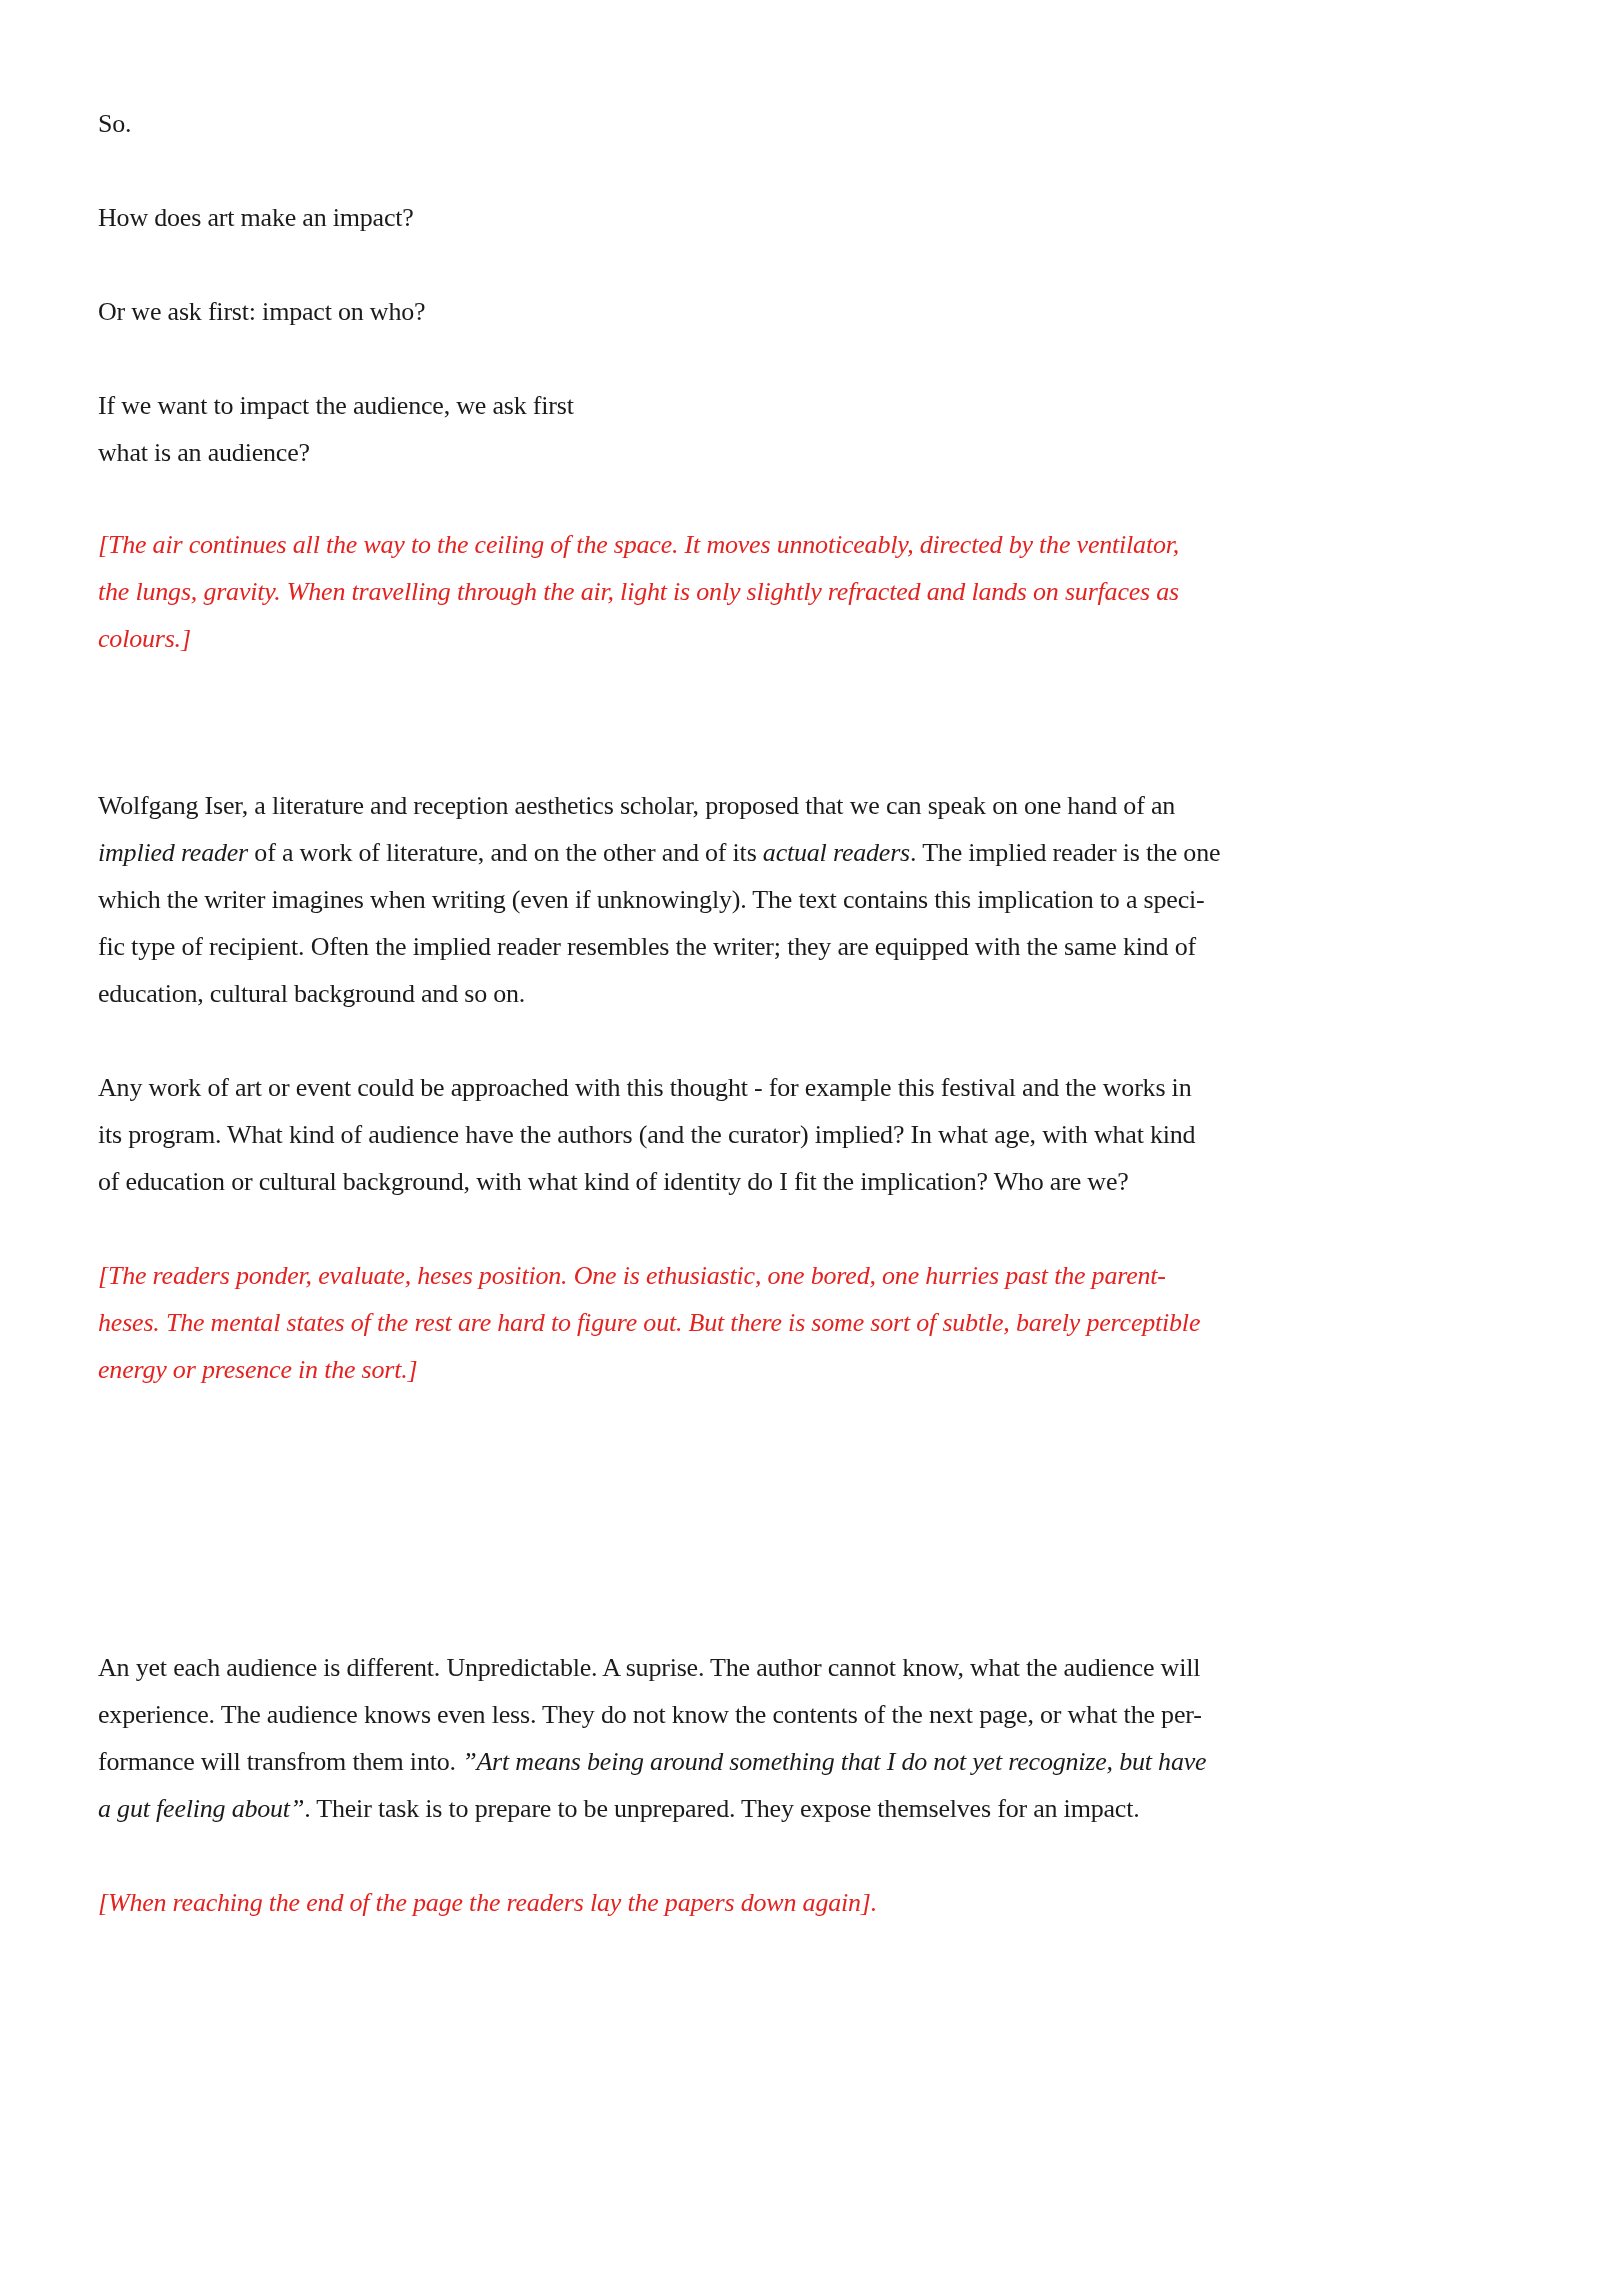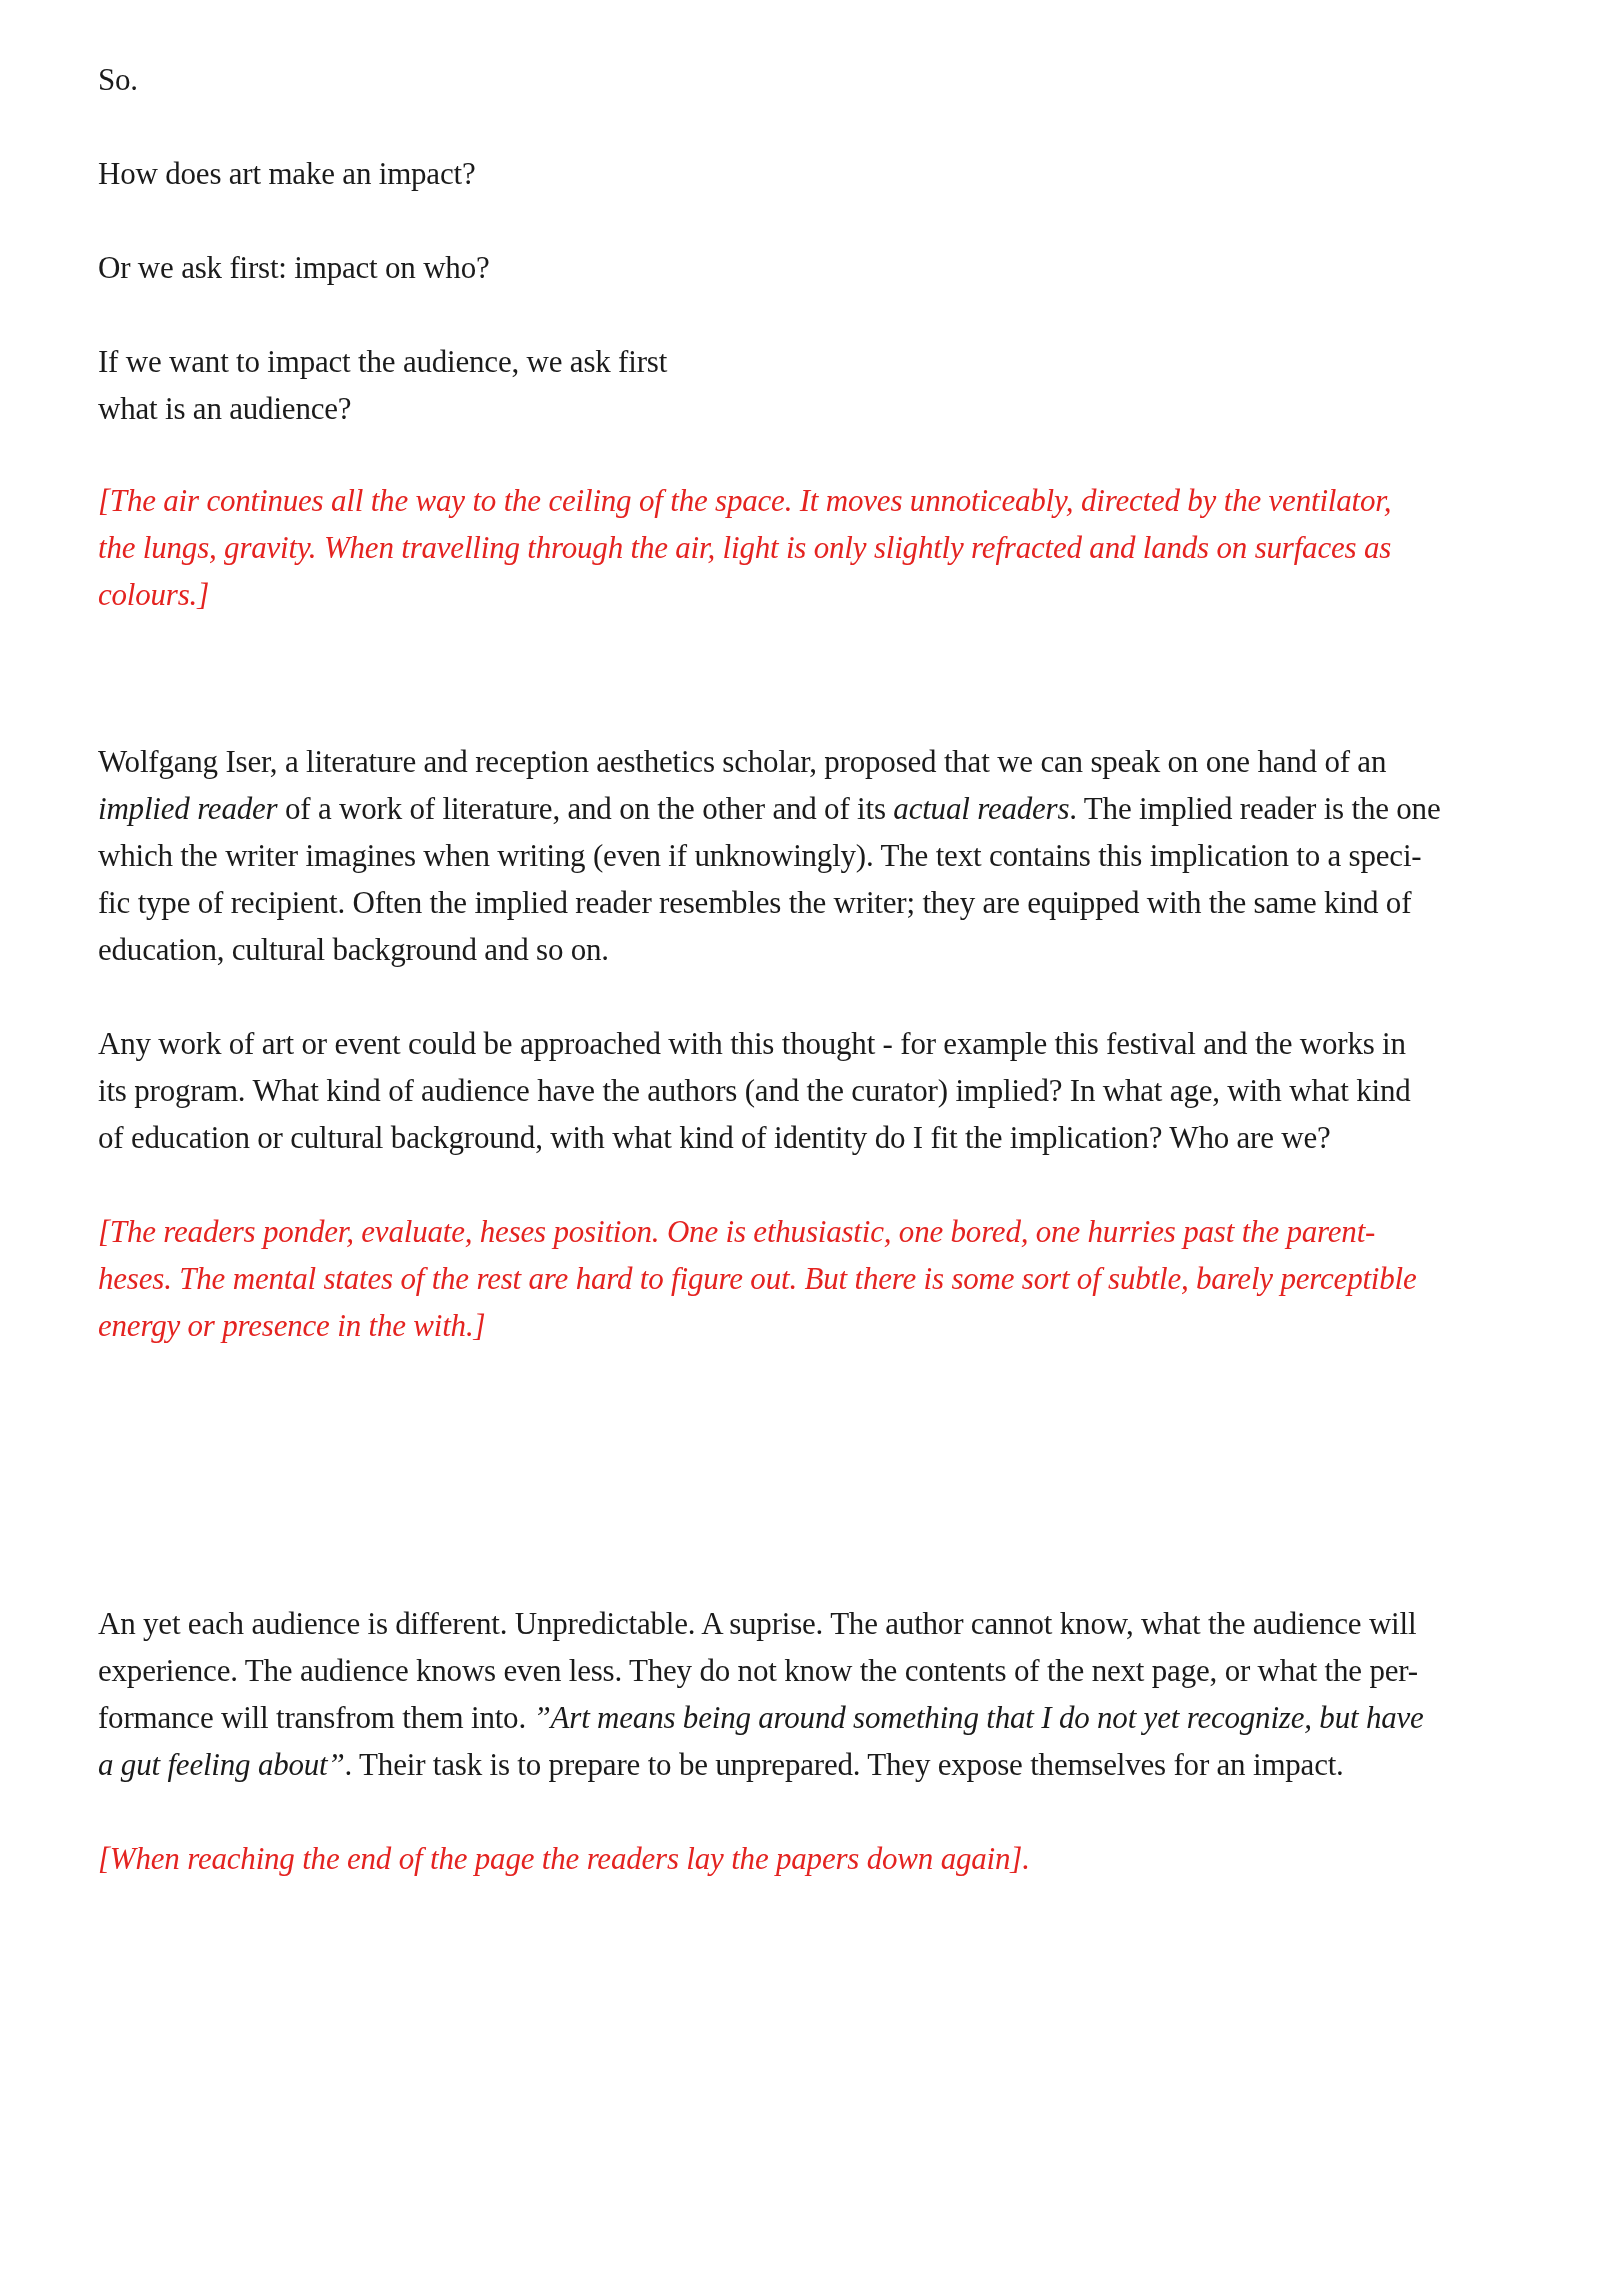--- a/index.html
+++ b/index.html
@@ -6,24 +6,24 @@
     margin: 0;
     padding: 0;
     background: #ffffff;
   }
   .page {
     position: relative;
     width: 1621px;
     height: 2293px;
     box-sizing: border-box;
     background: var(--page-bg, #ffffff);
-    padding: 56px 98px 0 98px;
+    padding: 100px 98px 0 98px;
     overflow: hidden;
     font-family: "Liberation Serif", "DejaVu Serif", serif;
-    font-size: 31px;
+    font-size: 26px;
     line-height: 47px;
     letter-spacing: -0.2px;
     color: var(--ink, #1b1b1b);
   }
   .para {
     margin: 0;
     padding: 0;
   }
   .line {
     display: block;
@@ -72,21 +72,21 @@
       <span class="line"><span>education, cultural background and so on.</span></span>
     </p>
     <p class="para style-black spacing-paragraph">
       <span class="line"><span>Any work of art or event could be approached with this thought - for example this festival and the works in</span></span>
       <span class="line"><span>its program. What kind of audience have the authors (and the curator) implied? In what age, with what kind</span></span>
       <span class="line"><span>of education or cultural background, with what kind of identity do I fit the implication? Who are we?</span></span>
     </p>
     <p class="para style-red spacing-paragraph">
       <span class="line"><span>[The readers ponder, evaluate, heses position. One is ethusiastic, one bored, one hurries past the parent-</span></span>
       <span class="line"><span>heses. The mental states of the rest are hard to figure out. But there is some sort of subtle, barely perceptible</span></span>
-      <span class="line"><span>energy or presence in the with.]</span></span>
+      <span class="line"><span>energy or presence in the sort.]</span></span>
     </p>
     <p class="para style-black spacing-section-large">
       <span class="line"><span>An yet each audience is different. Unpredictable. A suprise. The author cannot know, what the audience will</span></span>
       <span class="line"><span>experience. The audience knows even less. They do not know the contents of the next page, or what the per-</span></span>
       <span class="line"><span>formance will transfrom them into. </span><span class="it">”Art means being around something that I do not yet recognize, but have</span></span>
       <span class="line"><span class="it">a gut feeling about”</span><span>. Their task is to prepare to be unprepared. They expose themselves for an impact.</span></span>
     </p>
     <p class="para style-red spacing-paragraph">
       <span class="line"><span>[When reaching the end of the page the readers lay the papers down again].</span></span>
     </p>

